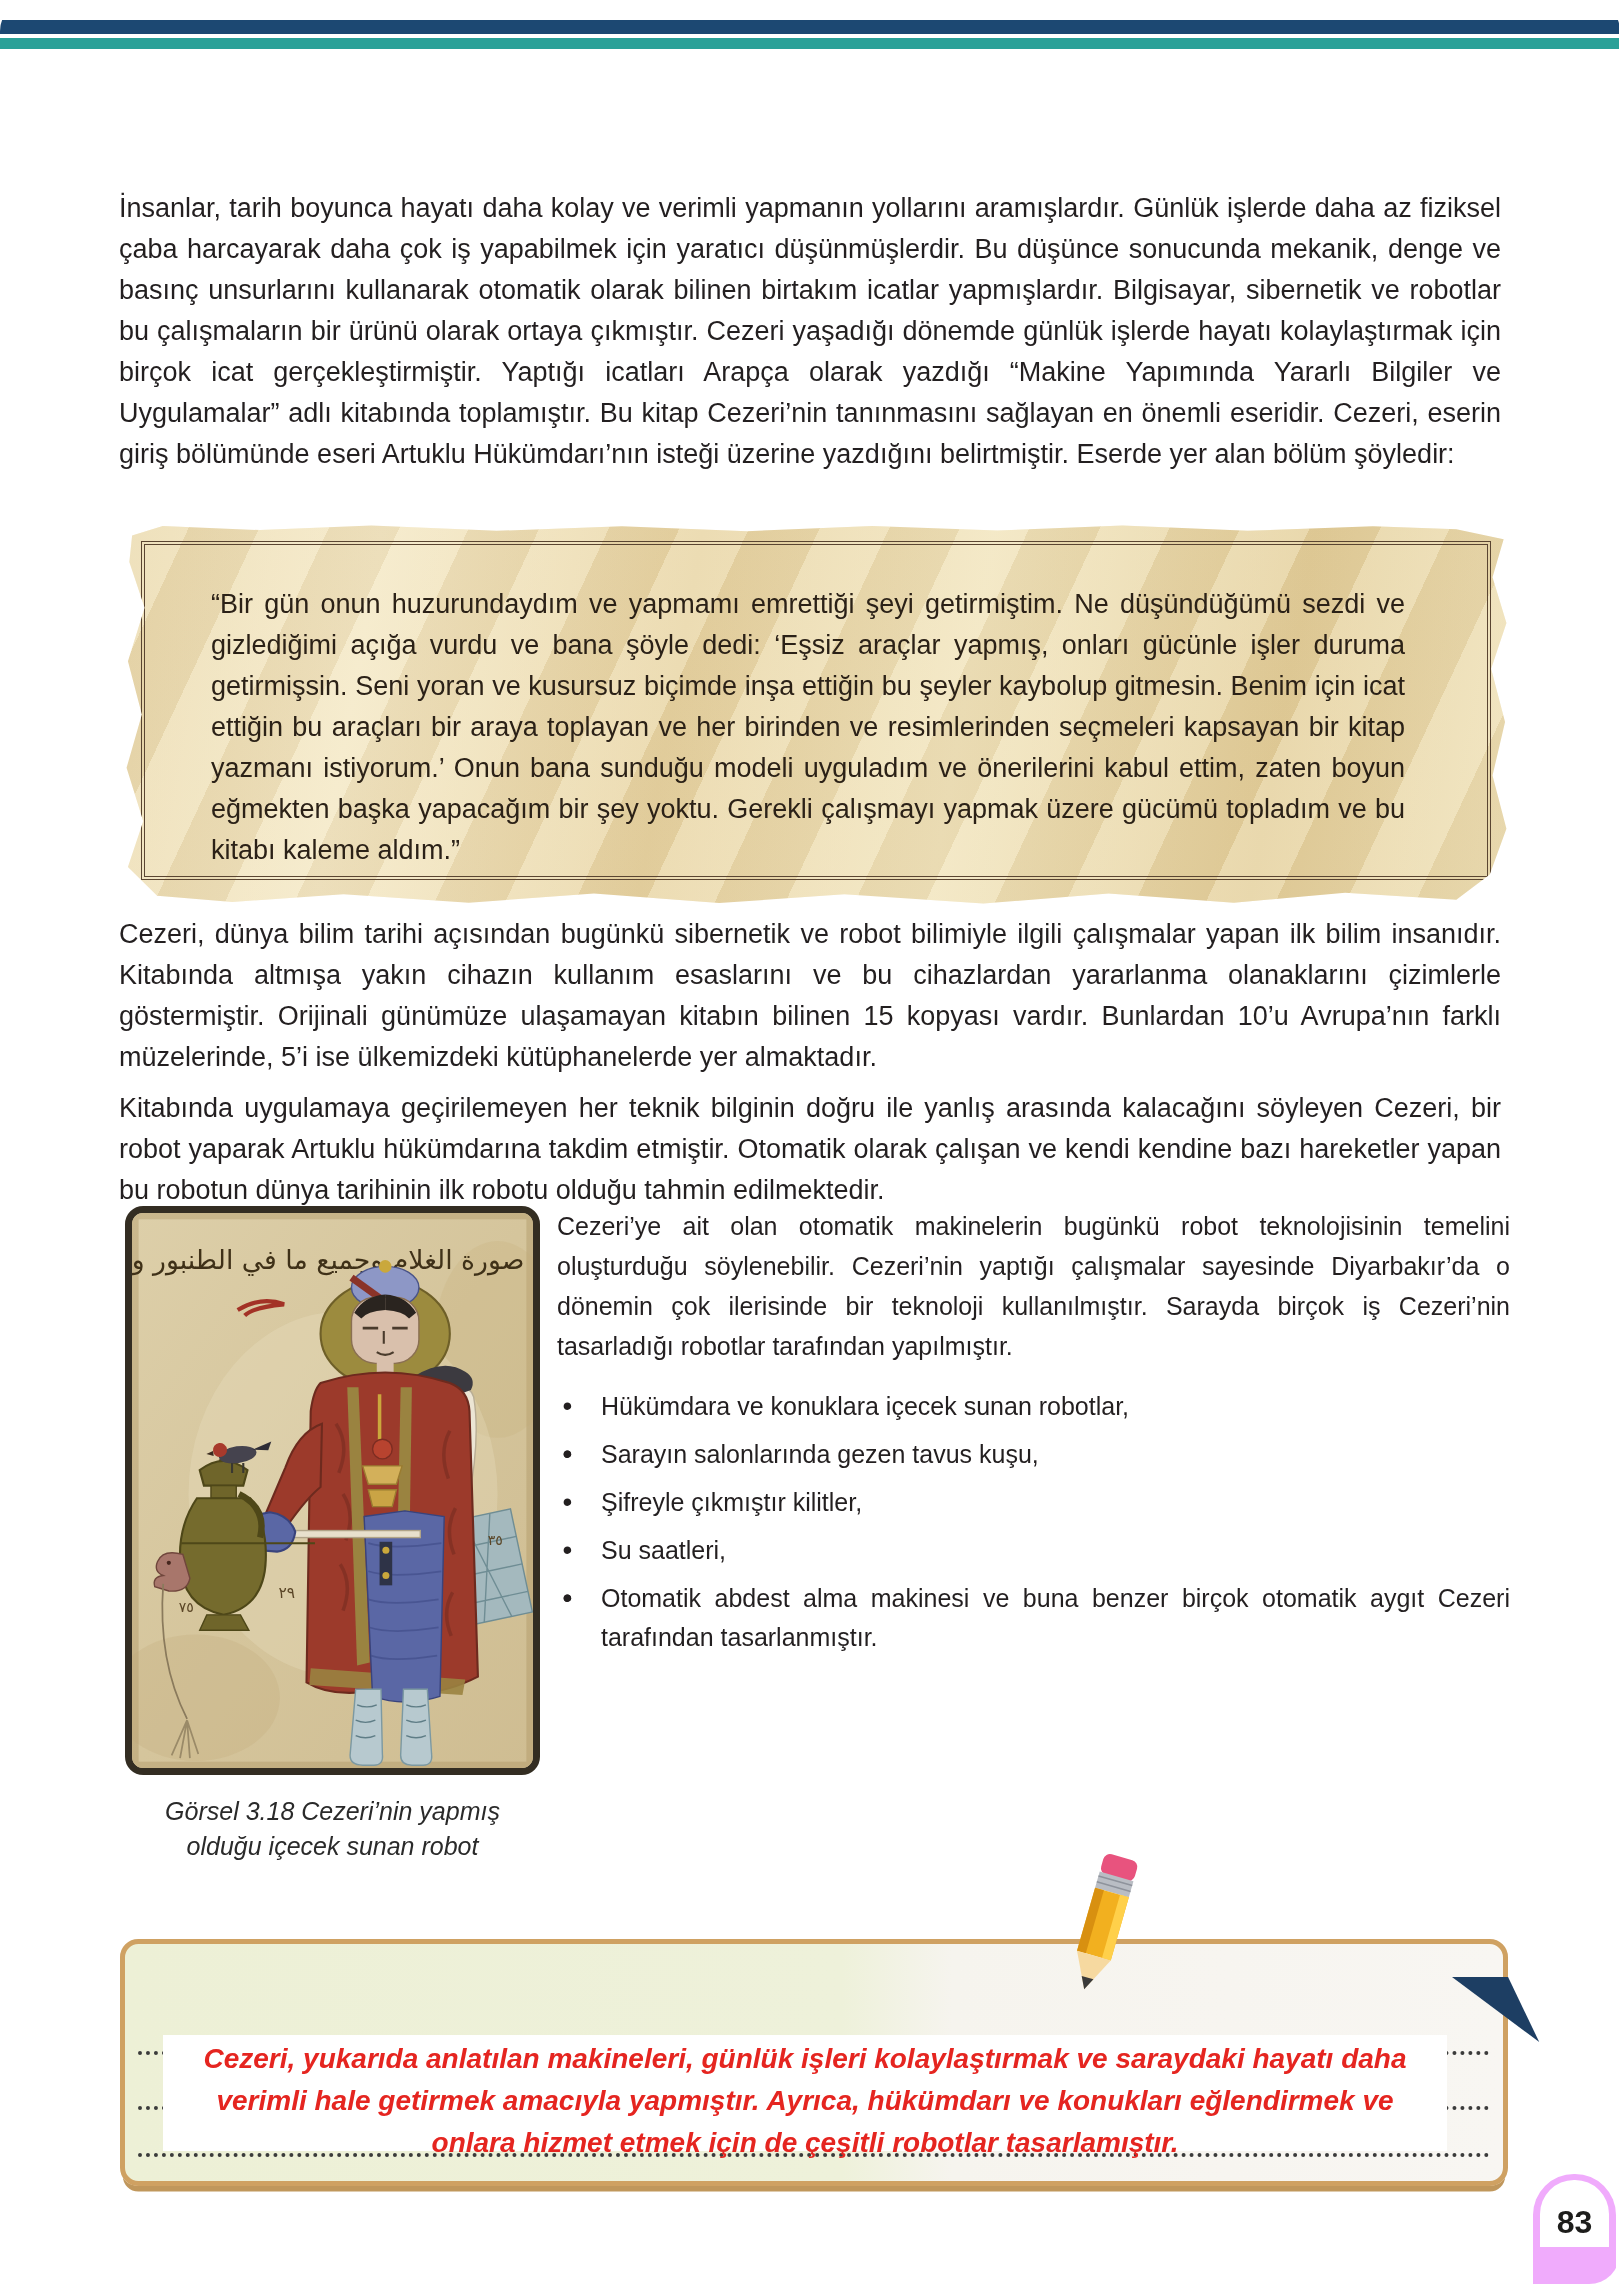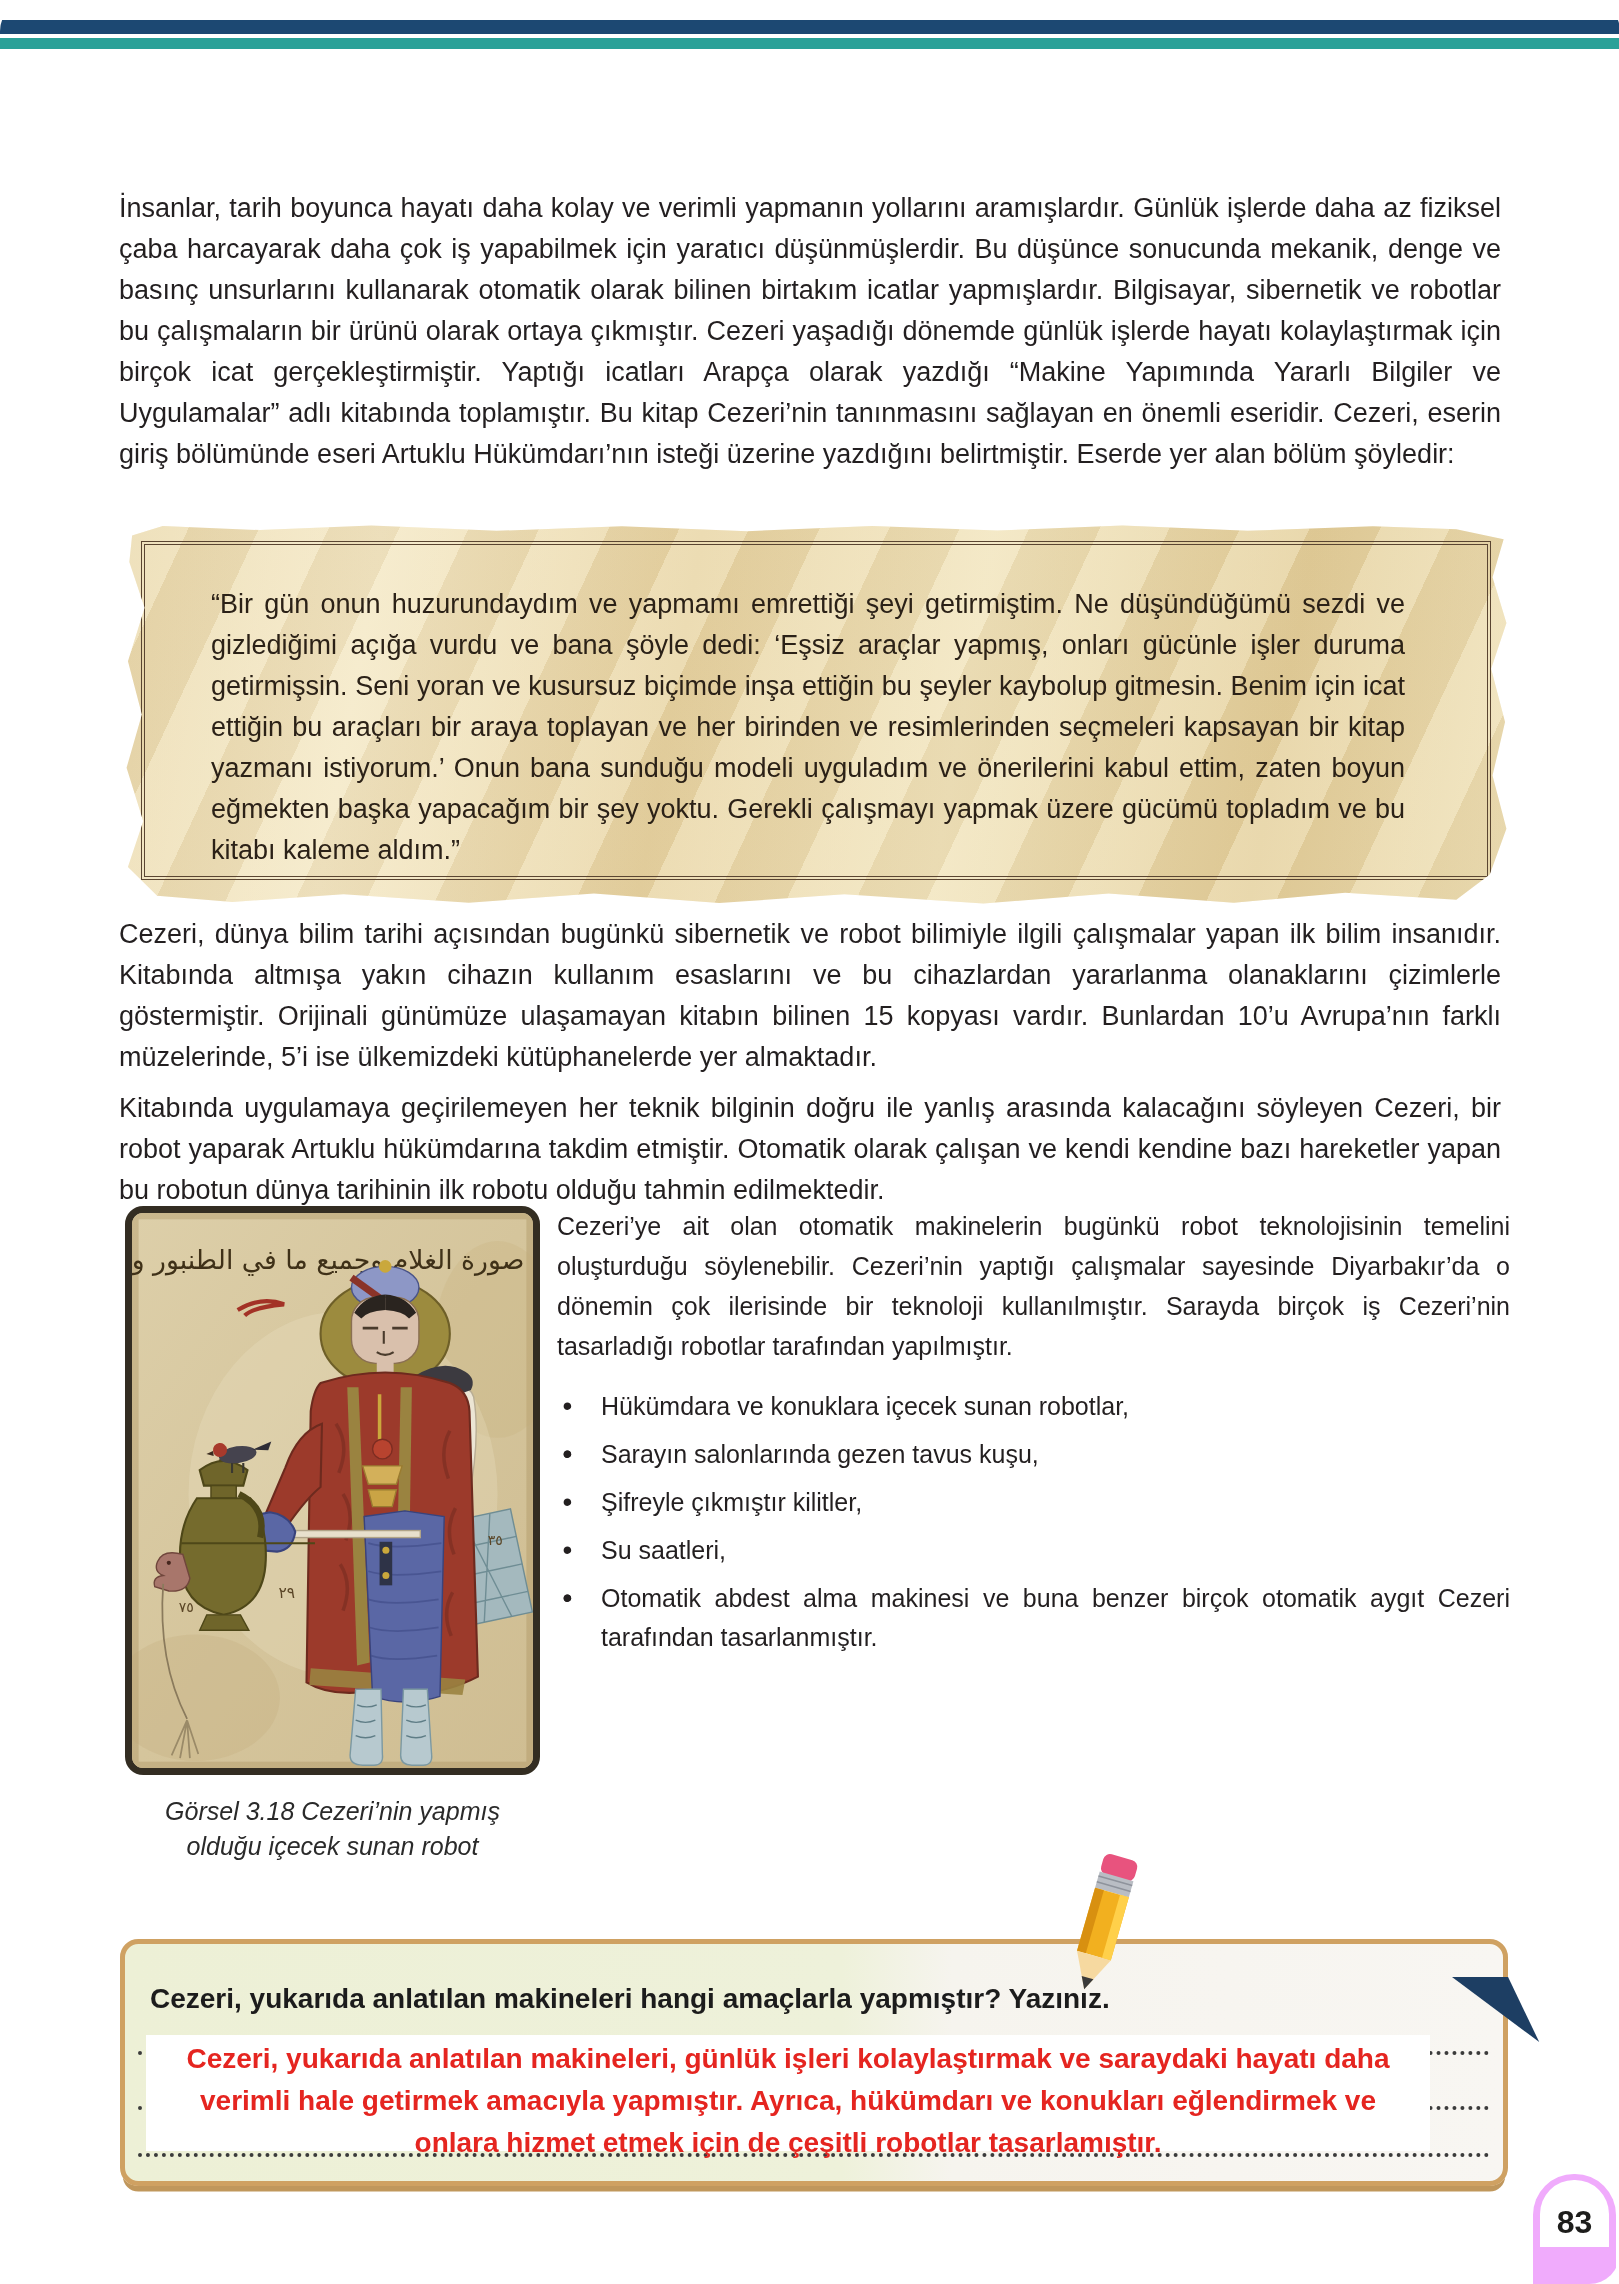--- a/index.html
+++ b/index.html
@@ -81,21 +81,21 @@
     background:linear-gradient(90deg,#edf0d6 0%, #eef1da 52%, #f6f4ee 60%, #f8f6f2 100%);
     box-shadow:0 8.4px 0 -2.8px #c0975c; z-index:1;
   }
   .ss-question {
     position:absolute; left:25px; top:39px; right:28px;
     font-size:28px; font-weight:bold; color:#1c1c1c;
   }
   .dotline { position:absolute; left:12.7px; right:12.7px; border-bottom:4.9px dotted #3b3b3b; }
   .dl1 { top:107px; } .dl2 { top:162px; } .dl3 { top:209px; }
   .answer-band {
-    position:absolute; left:21px; top:91px; width:1284px; height:116px; background:#ffffff;
+    position:absolute; left:38px; top:91px; width:1284px; height:116px; background:#ffffff;font-style:italic;
   }
   .answer-text {
     padding:2.8px 28px 0 28px; text-align:center;
     font-size:28px; line-height:42px; font-weight:bold; color:#e52520;
   }
 
   
   .badge {
     position:absolute; left:1533px; top:2174px; width:83px; height:110px;
     background:#f0abfc; border-radius:41px 41px 0 0;
@@ -238,21 +238,20 @@
     <rect x="12" y="28" width="46" height="22" fill="#b9bdc4"></rect>
     <path d="M12 34 h46 M12 42 h46" stroke="#8e939c" stroke-width="2"></path>
     <rect x="12" y="50" width="46" height="86" fill="#f2b01f"></rect>
     <rect x="12" y="50" width="12" height="86" fill="#d89010"></rect>
     <rect x="46" y="50" width="12" height="86" fill="#ffd04a"></rect>
     <path d="M12 136 h46 l-23 46 z" fill="#f6d9a0"></path>
     <path d="M27 166 h16 l-8 16 z" fill="#3a3a3a"></path>
   </svg>
 
   <div class="ss-box">
-    <p class="ss-question">Cezeri, yukarıda anlatılan makineleri hangi amaçlarla yapmıştır? Yazınız.</p>
     <div class="dotline dl1"></div>
     <div class="dotline dl2"></div>
     <div class="dotline dl3"></div>
     <div class="answer-band">
       <p class="answer-text">Cezeri, yukarıda anlatılan makineleri, günlük işleri kolaylaştırmak ve saraydaki hayatı daha verimli hale getirmek amacıyla yapmıştır. Ayrıca, hükümdarı ve konukları eğlendirmek ve onlara hizmet etmek için de çeşitli robotlar tasarlamıştır.</p>
     </div>
   </div>
 
   <div class="badge">
     <div class="window">

